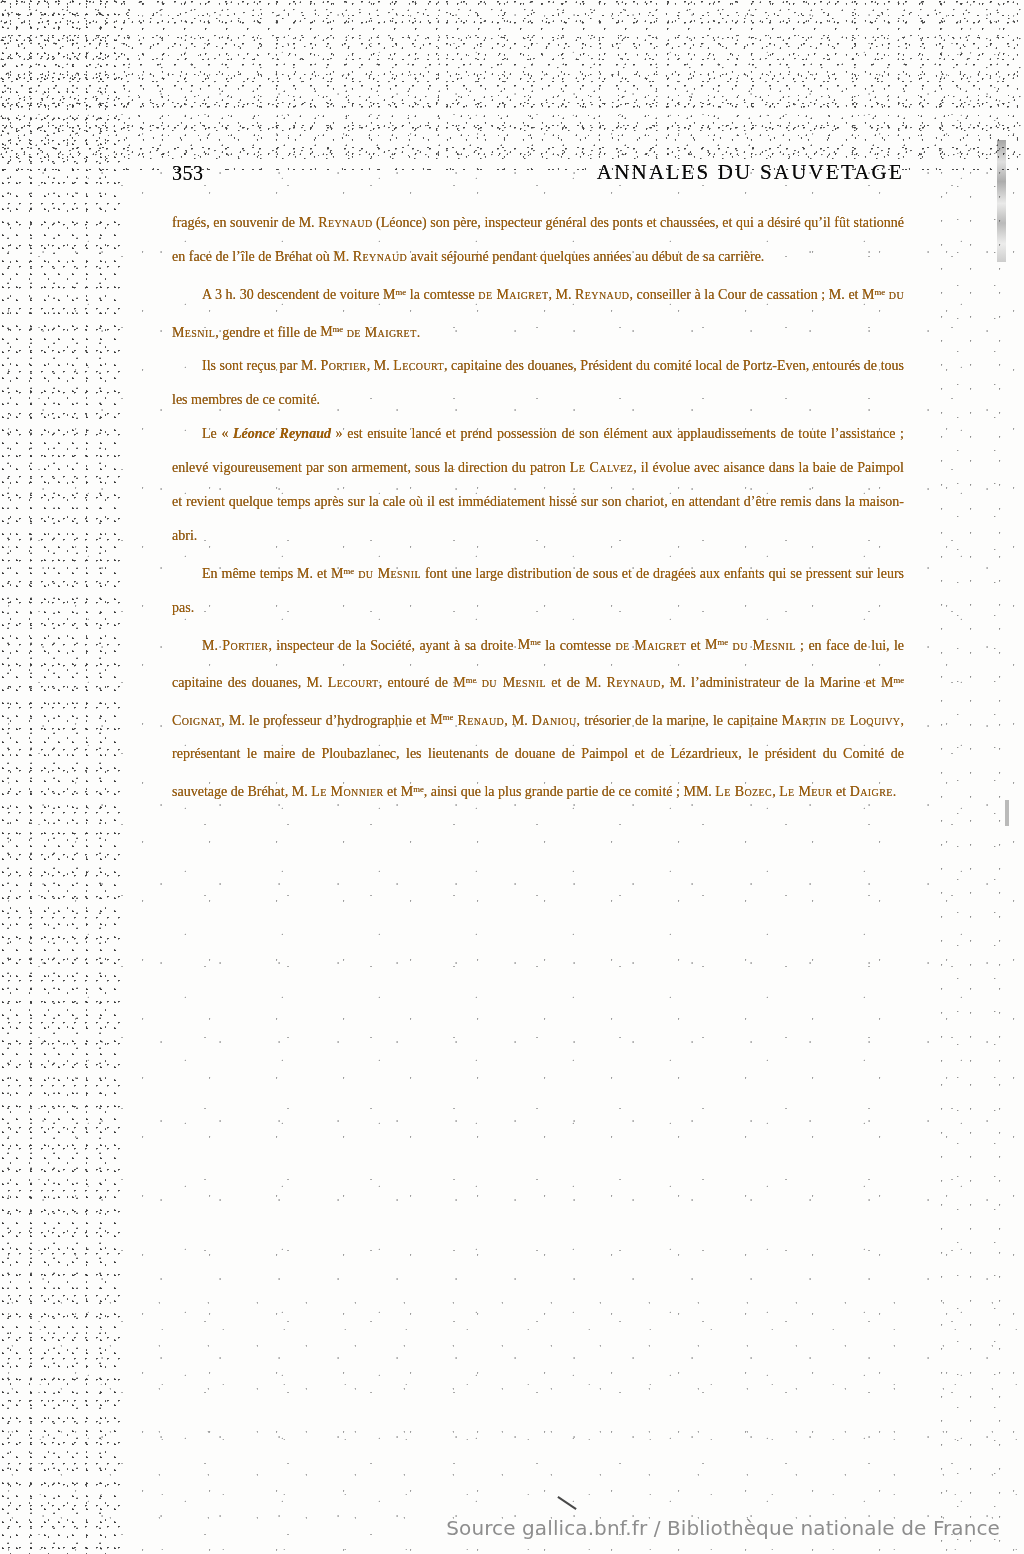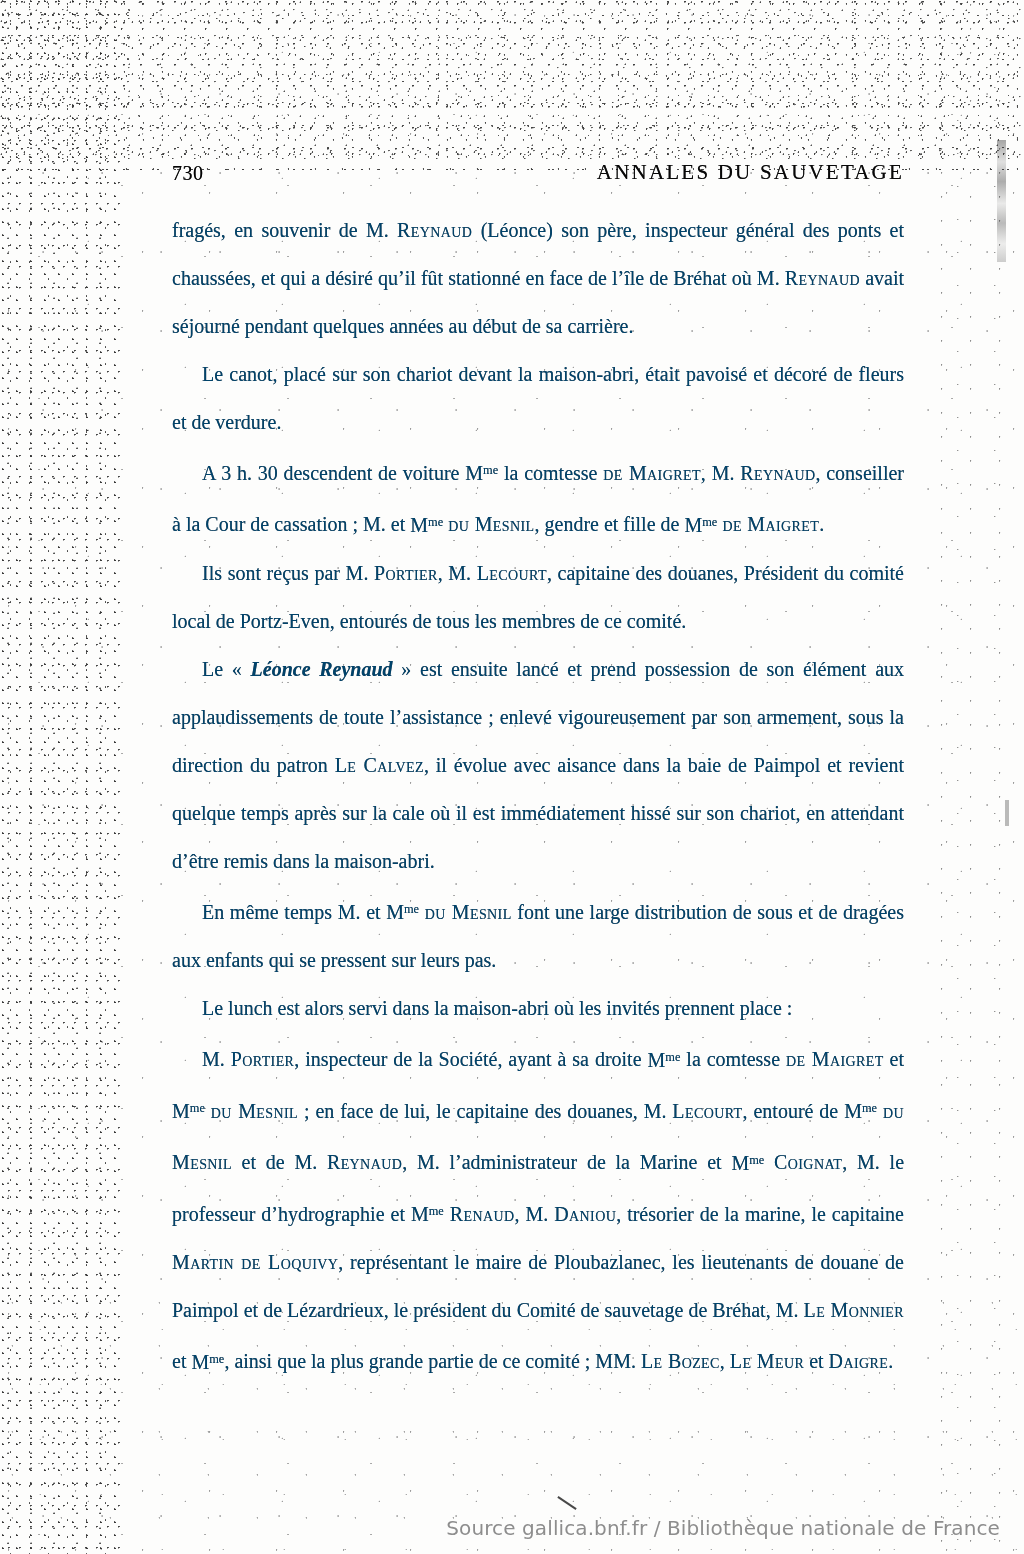--- a/index.html
+++ b/index.html
@@ -140,23 +140,23 @@
     position: absolute;
     left: 0; right: 0; top: 0;
     text-align: right;
     font-size: 21px;
     letter-spacing: 2.2px;
     color: #151515;
     padding-left: 26px;
   }
 
   article {
-    font-size: 20px;
-    line-height: 48px;
-    color: #0c4a6e;
+    font-size: 14px;
+    line-height: 34px;
+    color: #a16207;
     text-align: justify;
     text-justify: inter-word;
     hyphens: manual;
   }
   article p {
     margin: 0;
     text-indent: 30px;
   }
   article p.no-indent { text-indent: 0; }
 
@@ -205,32 +205,30 @@
   <div class="noise" id="noise-right"></div>
   <div class="noise" id="noise-bottom"></div>
 
   <div id="margin-mark"></div>
   <div id="margin-tick"></div>
   <div id="stray-stroke"></div>
 
   <div id="content">
 
     <header class="running-head">
-      <span class="folio">730</span>
+      <span class="folio">353</span>
       <span class="head-title">ANNALES DU SAUVETAGE</span>
     </header>
 
     <article id="body-text">
         <p class="no-indent">fragés, en souvenir de M. <span class="sc">Reynaud</span> (Léonce) son père, inspecteur général des ponts et chaussées, et qui a désiré qu’il fût stationné en face de l’île de Bréhat où M. <span class="sc">Reynaud</span> avait séjourné pendant quelques années au début de sa carrière.</p>
-        <p class="">Le canot, placé sur son chariot devant la maison-abri, était pavoisé et décoré de fleurs et de verdure.</p>
         <p class="">A 3 h. 30 descendent de voiture <abbr class="mme">M<sup>me</sup></abbr> la comtesse <span class="sc">de Maigret</span>, M. <span class="sc">Reynaud</span>, conseiller à la Cour de cassation ; M. et <abbr class="mme">M<sup>me</sup></abbr> <span class="sc">du Mesnil</span>, gendre et fille de <abbr class="mme">M<sup>me</sup></abbr> <span class="sc">de Maigret</span>.</p>
         <p class="">Ils sont reçus par M. <span class="sc">Portier</span>, M. <span class="sc">Lecourt</span>, capitaine des douanes, Président du comité local de Portz-Even, entourés de tous les membres de ce comité.</p>
         <p class="">Le « <span class="it">Léonce Reynaud</span> » est ensuite lancé et prend possession de son élément aux applaudissements de toute l’assistance ; enlevé vigoureusement par son armement, sous la direction du patron <span class="sc">Le Calvez</span>, il évolue avec aisance dans la baie de Paimpol et revient quelque temps après sur la cale où il est immédiatement hissé sur son chariot, en attendant d’être remis dans la maison-abri.</p>
         <p class="">En même temps M. et <abbr class="mme">M<sup>me</sup></abbr> <span class="sc">du Mesnil</span> font une large distribution de sous et de dragées aux enfants qui se pressent sur leurs pas.</p>
-        <p class="">Le lunch est alors servi dans la maison-abri où les invités prennent place :</p>
         <p class="">M. <span class="sc">Portier</span>, inspecteur de la Société, ayant à sa droite <abbr class="mme">M<sup>me</sup></abbr> la comtesse <span class="sc">de Maigret</span> et <abbr class="mme">M<sup>me</sup></abbr> <span class="sc">du Mesnil</span> ; en face de lui, le capitaine des douanes, M. <span class="sc">Lecourt</span>, entouré de <abbr class="mme">M<sup>me</sup></abbr> <span class="sc">du Mesnil</span> et de M. <span class="sc">Reynaud</span>, M. l’administrateur de la Marine et <abbr class="mme">M<sup>me</sup></abbr> <span class="sc">Coignat</span>, M. le professeur d’hydrographie et <abbr class="mme">M<sup>me</sup></abbr> <span class="sc">Renaud</span>, M. <span class="sc">Daniou</span>, trésorier de la marine, le capitaine <span class="sc">Martin de Loquivy</span>, représentant le maire de Ploubazlanec, les lieutenants de douane de Paimpol et de Lézardrieux, le président du Comité de sauvetage de Bréhat, M. <span class="sc">Le Monnier</span> et <abbr class="mme">M<sup>me</sup></abbr>, ainsi que la plus grande partie de ce comité ; MM. <span class="sc">Le Bozec</span>, <span class="sc">Le Meur</span> et <span class="sc">Daigre</span>.</p>
       </article>
 
   </div>
 
   <div id="footer">Source gallica.bnf.fr / Bibliothèque nationale de France</div>
 
 </div>
 
 </body></html>

